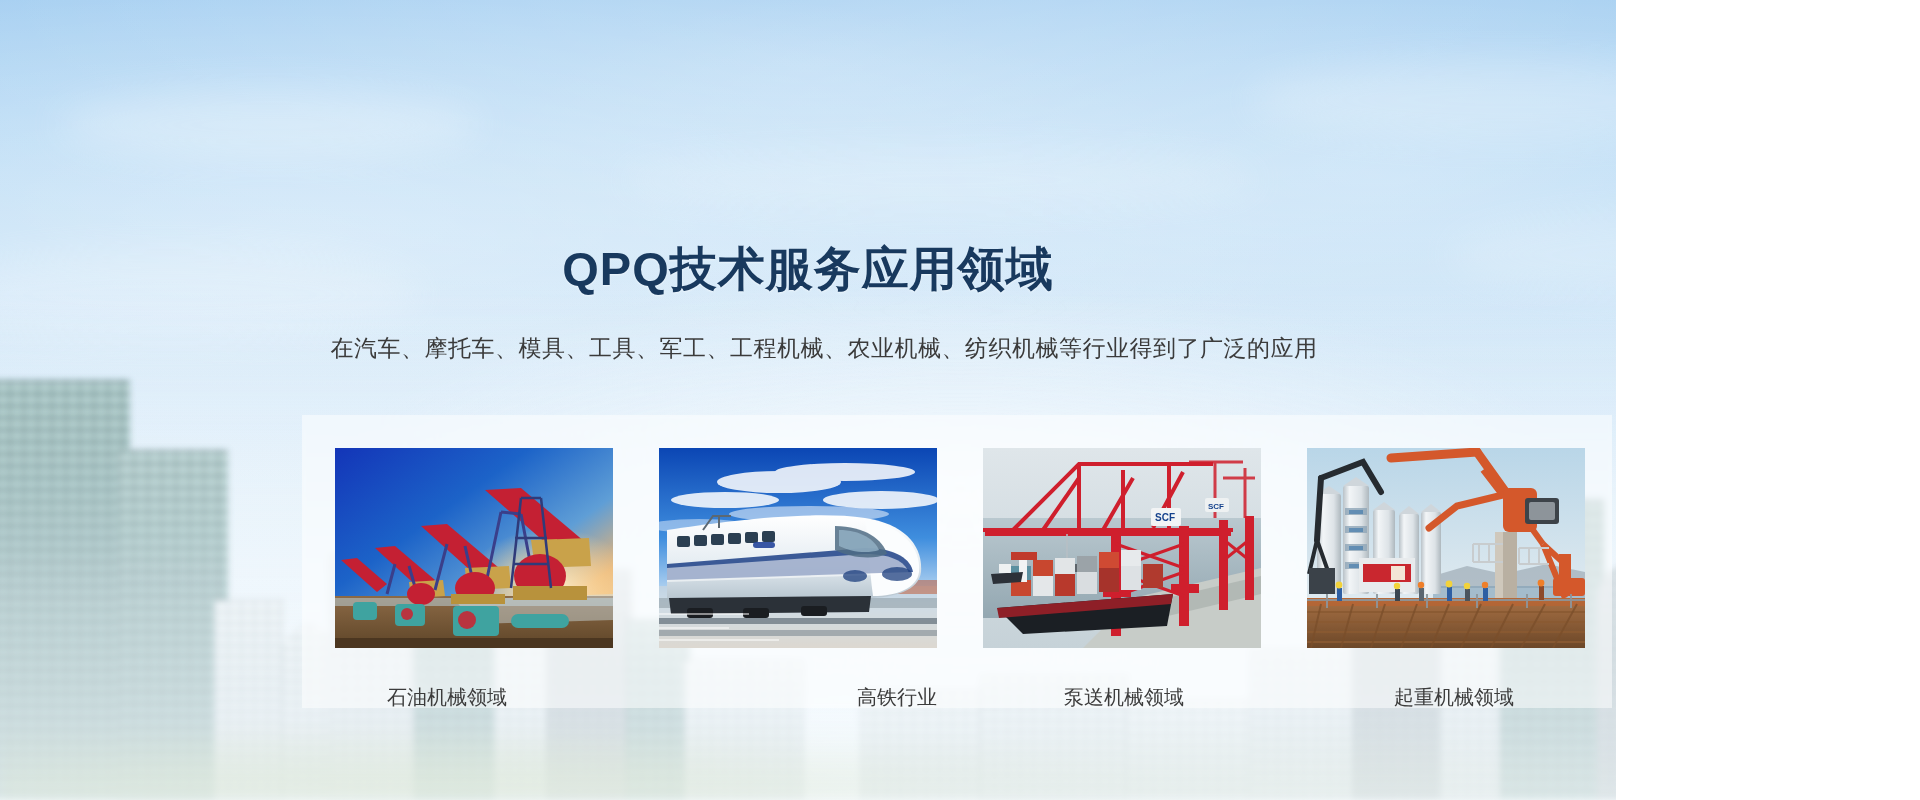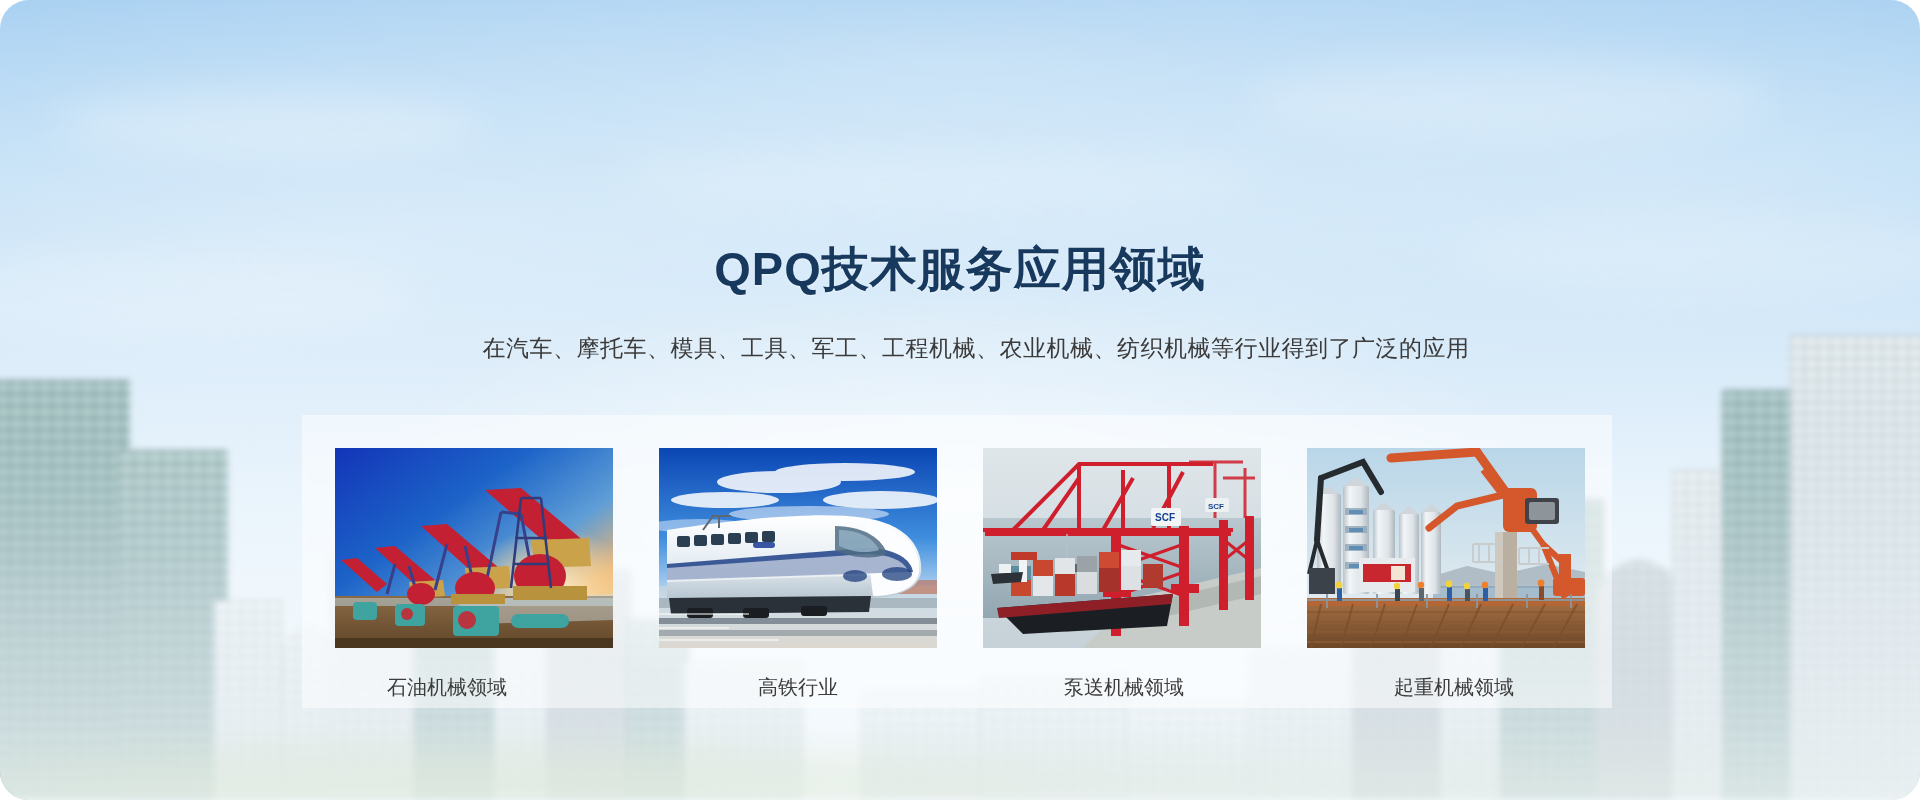--- a/index.html
+++ b/index.html
@@ -3,22 +3,22 @@
 <meta charset="utf-8">
 <title>QPQ</title>
 <style>
   * { margin:0; padding:0; box-sizing:border-box; }
   html,body {
     width:1920px; height:800px; overflow:hidden;
     font-family:"Liberation Sans","DejaVu Sans",sans-serif;
   }
 
   
-  .stage { position:relative; width:1920px; height:800px; overflow:hidden;
-           background:linear-gradient(180deg,#9ecbf0 0%,#b3d8f4 18%,#cfe6f8 42%,#e4f1fb 62%,#eef6fc 80%,#f3f8fd 100%);border-radius:29px; }
+  .stage { position:relative; width:1616px; height:800px; overflow:hidden;
+           background:linear-gradient(180deg,#9ecbf0 0%,#b3d8f4 18%,#cfe6f8 42%,#e4f1fb 62%,#eef6fc 80%,#f3f8fd 100%); }
 
   .haze { position:absolute; inset:0;
           background:
             radial-gradient(120% 70% at 50% 8%, rgba(255,255,255,.30) 0%, rgba(255,255,255,0) 60%),
             radial-gradient(90% 50% at 18% 30%, rgba(255,255,255,.35) 0%, rgba(255,255,255,0) 70%),
             radial-gradient(80% 45% at 85% 22%, rgba(255,255,255,.28) 0%, rgba(255,255,255,0) 70%);
           pointer-events:none; }
 
   
   .cloud { position:absolute; border-radius:50%; background:rgba(255,255,255,.55); filter:blur(18px); }
@@ -70,25 +70,25 @@
 
   
   .panel { position:absolute; left:302px; top:415px; width:1310px; height:293px;
            background:rgba(255,255,255,.50); backdrop-filter:blur(2px); }
 
   .cards { position:absolute; left:33px; top:33px; display:flex; gap:46px; }
   .card { width:278px; }
   .thumb { width:278px; height:200px; overflow:hidden; position:relative;
            background:#cfe0ee; }
   .thumb svg { display:block; width:278px; height:200px; }
-  .caption { margin-top:26px; text-align:center; font-size:20px; color:#3c3c3c; }
+  .caption { margin-top:36px; text-align:center; font-size:20px; color:#3c3c3c; }
 
   
   .card:nth-child(1) .caption { text-align:left; padding-left:52px; }
-  .card:nth-child(2) .caption { text-align:center; padding-left:0; }
+  .card:nth-child(2) .caption { text-align:right; padding-left:0; }
   .card:nth-child(3) .caption { text-align:center; padding-left:4px; }
   .card:nth-child(4) .caption { text-align:center; padding-left:16px; }
 </style>
 </head>
 <body>
 
 <div class="stage">
 
   <div class="haze"></div>
   <div class="cloud c1"></div>

